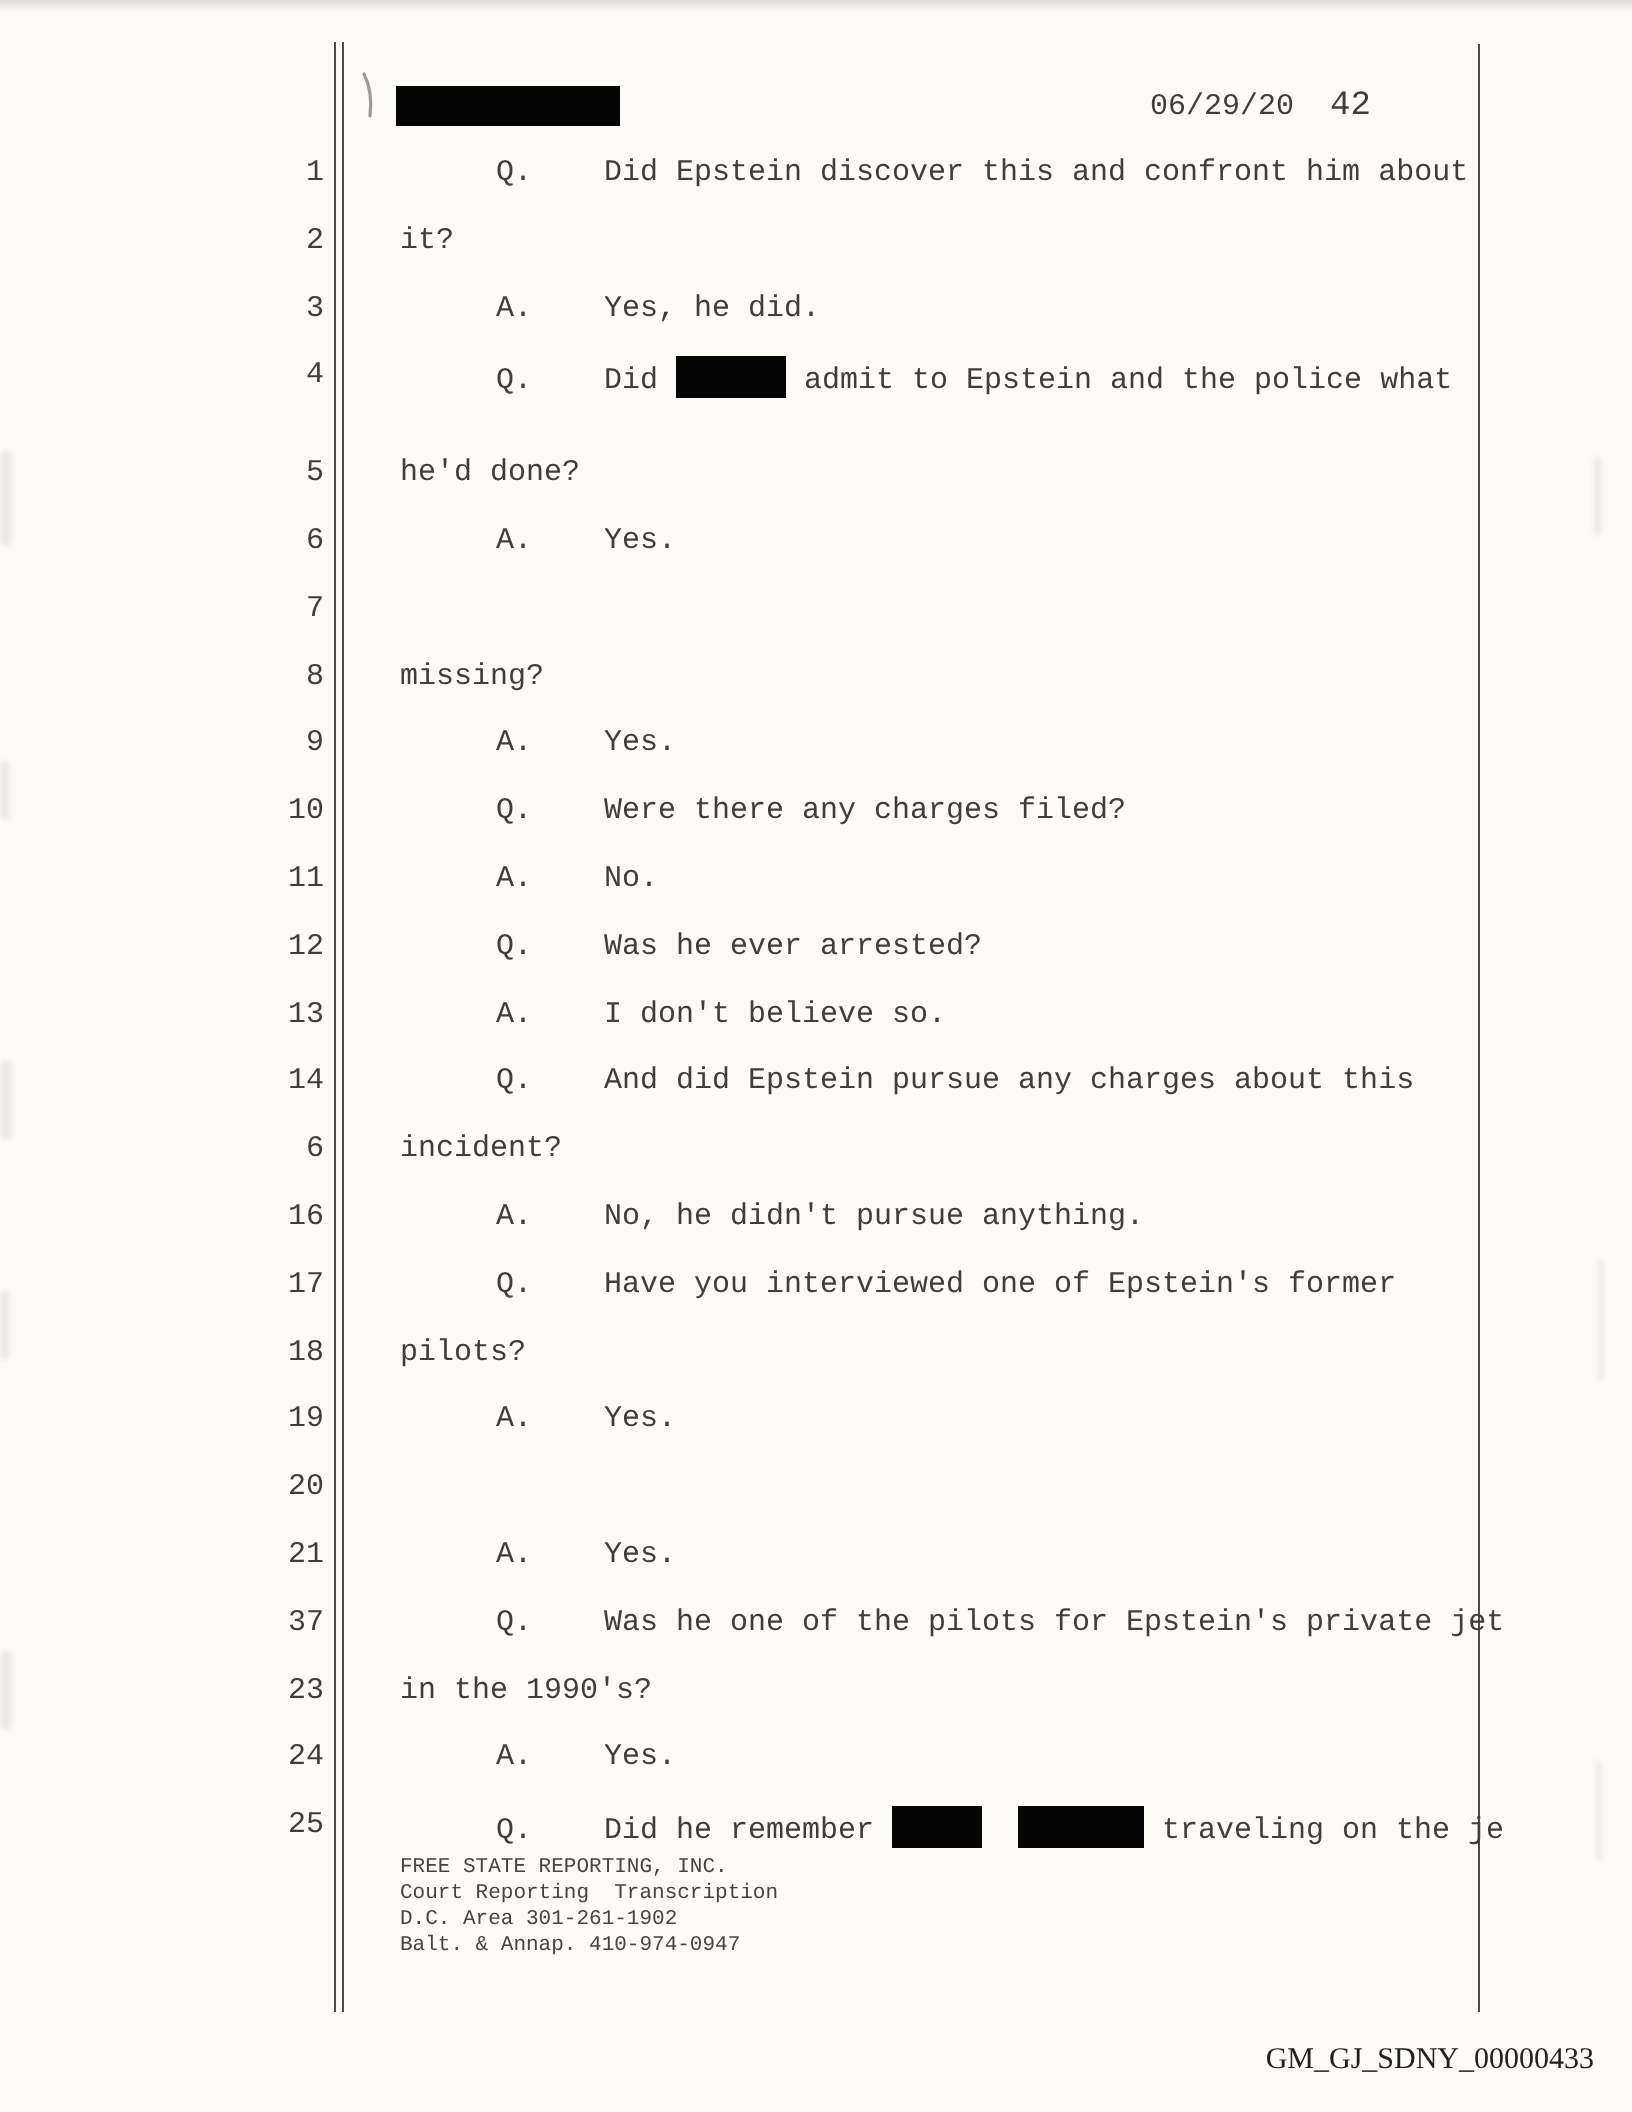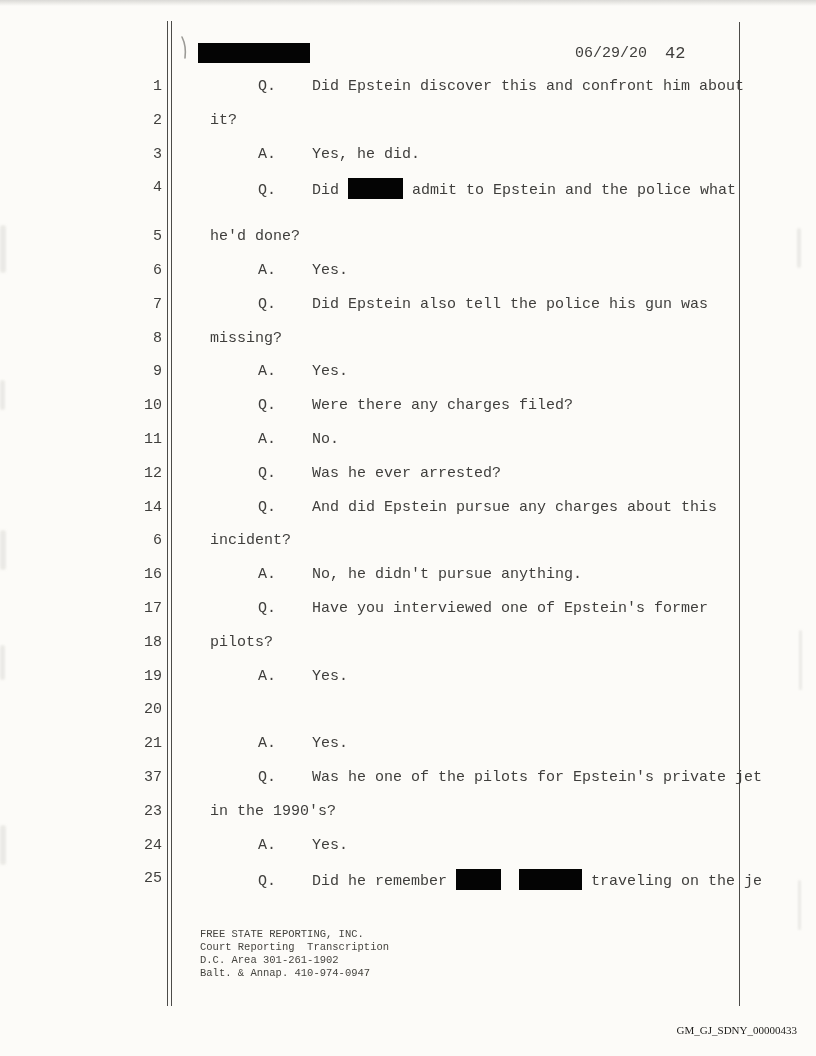--- a/index.html
+++ b/index.html
@@ -20,30 +20,30 @@
   .pen-mark{position:absolute;left:178px;top:35px;}
   
   .header-redaction{position:absolute;left:198px;top:43px;height:20px;background:#040404;}
   .hdr-date{position:absolute;left:575px;top:44px;font-size:15px;line-height:20px;text-align:right;}
   .hdr-page{position:absolute;left:665px;top:44px;font-size:17px;line-height:20px;}
   
   .t-body{position:absolute;left:0;top:77px;width:816px;font-size:15px;}
   .t-row{display:flex;align-items:flex-start;height:33.8px;}
   .t-row.gap{margin-top:15px;}
   .lnum{flex:none;width:32px;margin-left:130px;text-align:right;line-height:20px;}
-  .ltext{margin-left:48px;line-height:20px;white-space:pre;}
+  .ltext{margin-left:38px;line-height:20px;white-space:pre;}
   .speaker{display:inline-block;width:54px;margin-left:48px;}
   .redaction{display:inline-block;height:21px;background:#040404;margin:0 9px;vertical-align:-5px;}
   
   .rep-footer{position:absolute;left:200px;top:928px;width:500px;
     font-size:10.5px;line-height:13px;color:#45443f;}
   .rep-footer div{white-space:pre;}
   .bates{position:absolute;right:19px;top:1022px;
     font-family:"Liberation Serif","DejaVu Serif",serif;
-    font-size:11px;line-height:16px;color:#22211f;}
+    font-size:15px;line-height:16px;color:#22211f;}
 </style>
 </head>
 <body>
 
 <div class="top-edge"></div>
 <div class="smudge" style="left:0;top:225px;width:6px;height:48px;"></div>
 <div class="smudge" style="left:0;top:380px;width:5px;height:30px;"></div>
 <div class="smudge" style="left:0;top:530px;width:6px;height:40px;"></div>
 <div class="smudge" style="left:0;top:645px;width:5px;height:35px;"></div>
 <div class="smudge" style="left:0;top:825px;width:6px;height:40px;"></div>
@@ -81,41 +81,44 @@
     <div class="t-row gap">
       <span class="lnum">5</span>
       <div class="ltext"><span class="seg">he'd done?</span></div>
     </div>
     <div class="t-row">
       <span class="lnum">6</span>
       <div class="ltext"><span class="speaker">A.</span><span class="seg">Yes.</span></div>
     </div>
     <div class="t-row">
       <span class="lnum">7</span>
-      <div class="ltext"><span class="speaker">Q.</span><span class="seg">Did Epstein also tell the police his gun was</span></div>
     </div>
     <div class="t-row">
       <span class="lnum">8</span>
       <div class="ltext"><span class="seg">missing?</span></div>
     </div>
     <div class="t-row">
       <span class="lnum">9</span>
       <div class="ltext"><span class="speaker">A.</span><span class="seg">Yes.</span></div>
     </div>
     <div class="t-row">
       <span class="lnum">10</span>
       <div class="ltext"><span class="speaker">Q.</span><span class="seg">Were there any charges filed?</span></div>
     </div>
     <div class="t-row">
       <span class="lnum">11</span>
       <div class="ltext"><span class="speaker">A.</span><span class="seg">No.</span></div>
     </div>
     <div class="t-row">
       <span class="lnum">12</span>
       <div class="ltext"><span class="speaker">Q.</span><span class="seg">Was he ever arrested?</span></div>
+    </div>
+    <div class="t-row">
+      <span class="lnum">13</span>
+      <div class="ltext"><span class="speaker">A.</span><span class="seg">I don't believe so.</span></div>
     </div>
     <div class="t-row">
       <span class="lnum">14</span>
       <div class="ltext"><span class="speaker">Q.</span><span class="seg">And did Epstein pursue any charges about this</span></div>
     </div>
     <div class="t-row">
       <span class="lnum">6</span>
       <div class="ltext"><span class="seg">incident?</span></div>
     </div>
     <div class="t-row">

